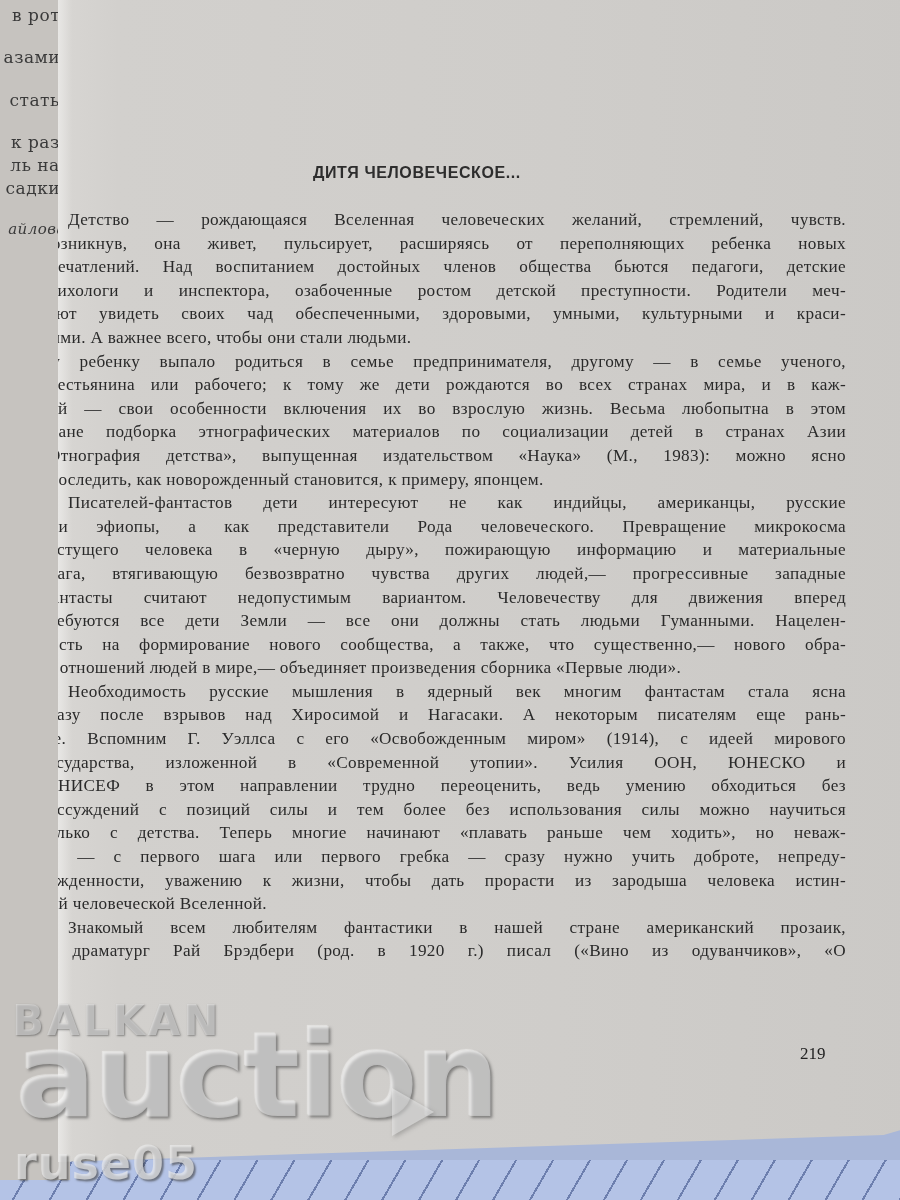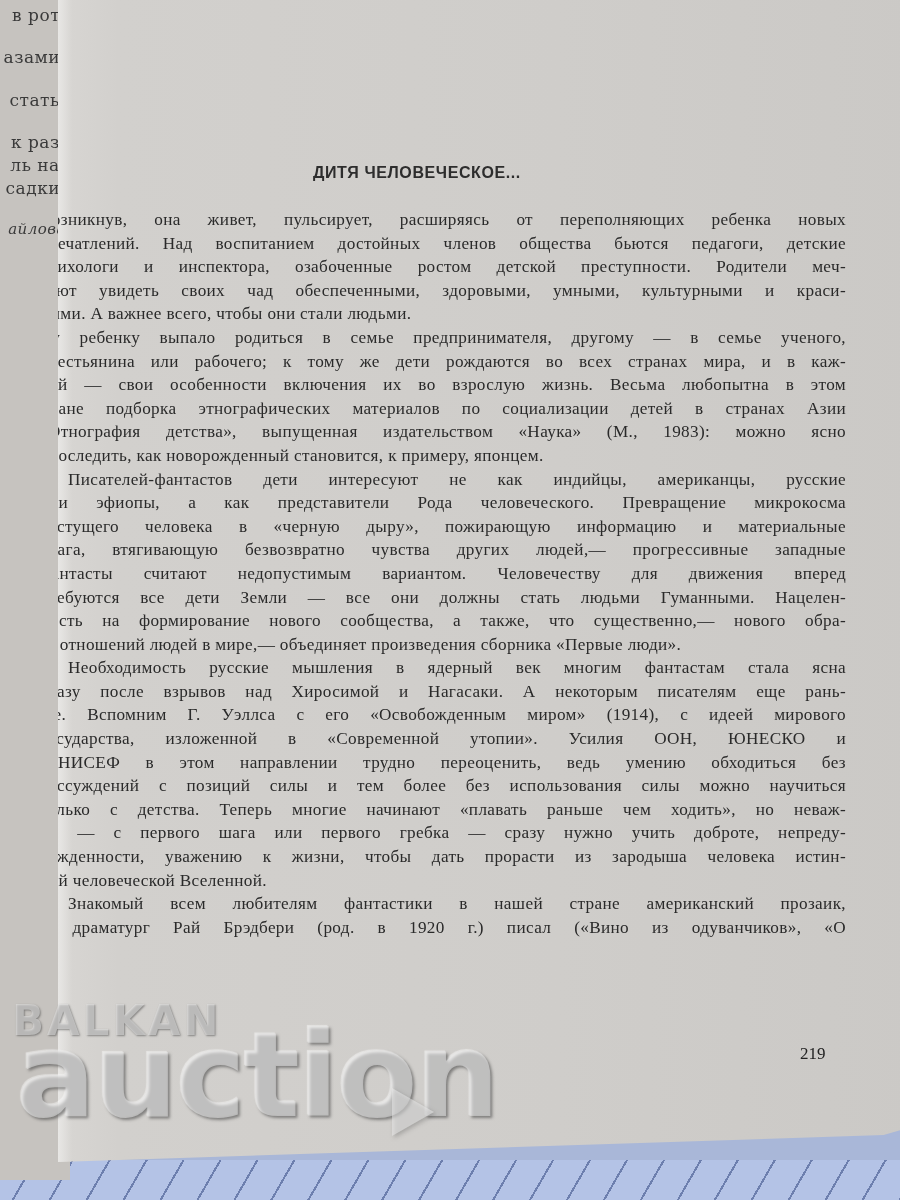--- a/index.html
+++ b/index.html
@@ -94,20 +94,21 @@
     <div class="frag" style="top: 132px;">к раз-</div>
     <div class="frag" style="top: 155px;">ль на-</div>
     <div class="frag" style="top: 178px;">садки.</div>
     <div class="frag italic" style="top: 220px;">айлова</div>
   </div>
 
 <div class="page">
   <div class="page-shade"></div>
   <div class="title">ДИТЯ ЧЕЛОВЕЧЕСКОЕ...</div>
   <div class="body-text" id="body-text">
+      <div class="line indent">Детство — рождающаяся Вселенная человеческих желаний, стремлений, чувств.</div>
       <div class="line">Возникнув, она живет, пульсирует, расширяясь от переполняющих ребенка новых</div>
       <div class="line">впечатлений. Над воспитанием достойных членов общества бьются педагоги, детские</div>
       <div class="line">психологи и инспектора, озабоченные ростом детской преступности. Родители меч-</div>
       <div class="line">тают увидеть своих чад обеспеченными, здоровыми, умными, культурными и краси-</div>
       <div class="line last">выми. А важнее всего, чтобы они стали людьми.</div>
       <div class="line">му ребенку выпало родиться в семье предпринимателя, другому — в семье ученого,</div>
       <div class="line">крестьянина или рабочего; к тому же дети рождаются во всех странах мира, и в каж-</div>
       <div class="line">дой — свои особенности включения их во взрослую жизнь. Весьма любопытна в этом</div>
       <div class="line">плане подборка этнографических материалов по социализации детей в странах Азии</div>
       <div class="line">«Этнография детства», выпущенная издательством «Наука» (М., 1983): можно ясно</div>
@@ -133,13 +134,14 @@
       <div class="line indent">Знакомый всем любителям фантастики в нашей стране американский прозаик,</div>
       <div class="line">и драматург Рай Брэдбери (род. в 1920 г.) писал («Вино из одуванчиков», «О</div>
     </div>
   <div class="page-number">219</div>
 </div>
 
 <div class="watermark">
   <div class="wm-balkan">BALKAN</div>
   <div class="wm-auction">auction</div>
   <div class="wm-arrow"></div>
+  <div class="wm-user">ruse05</div>
 </div>
 
 </body></html>

